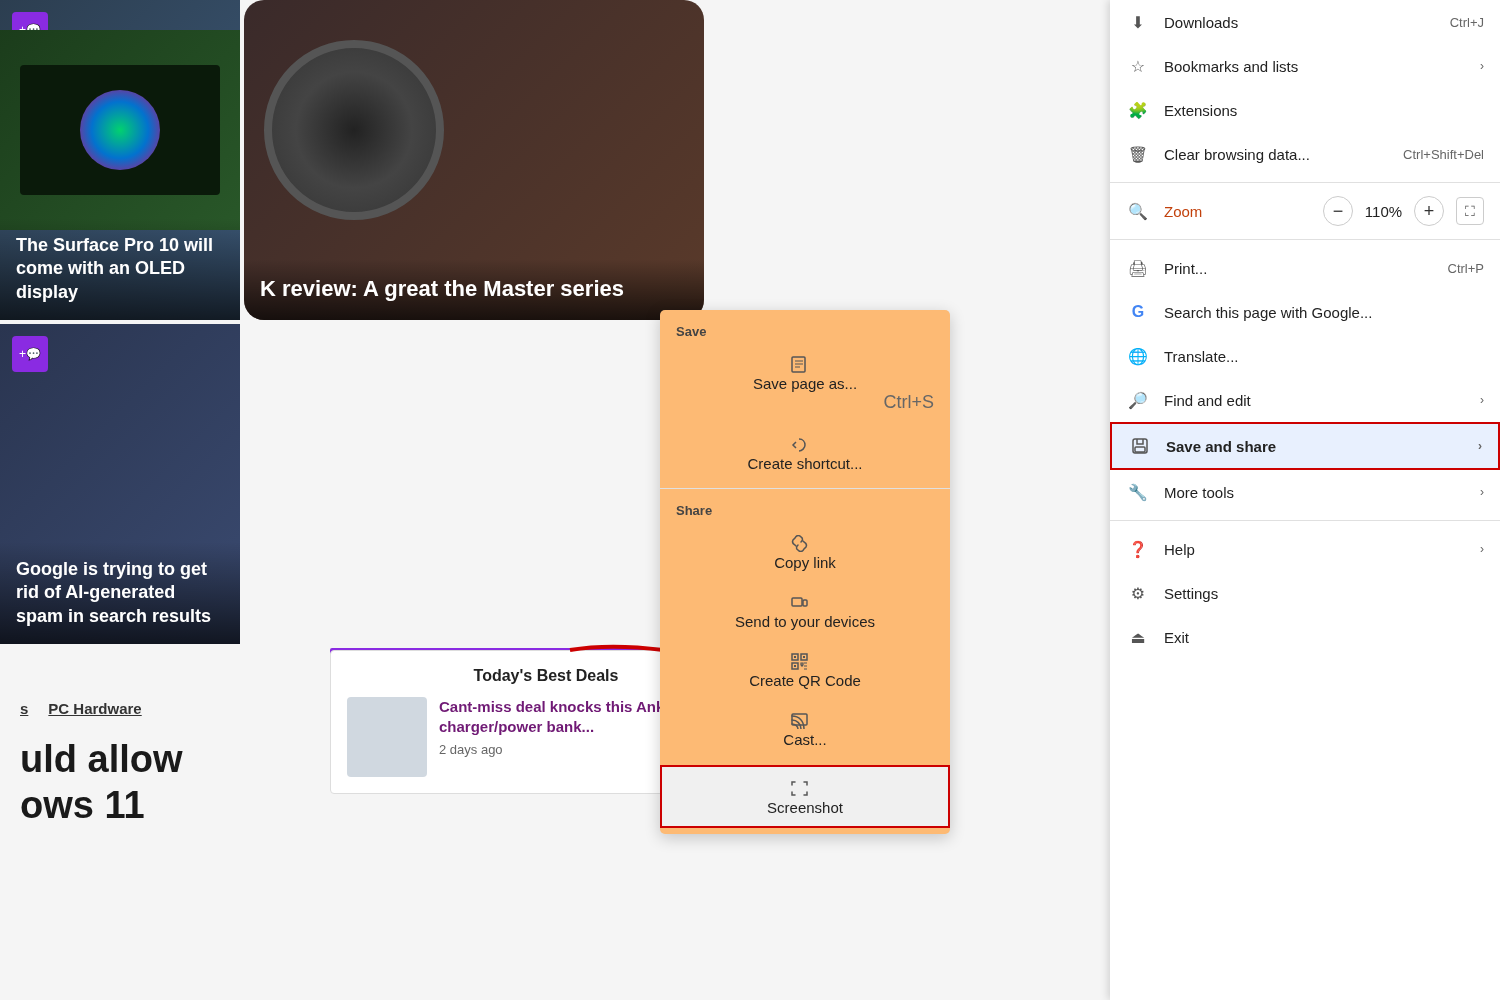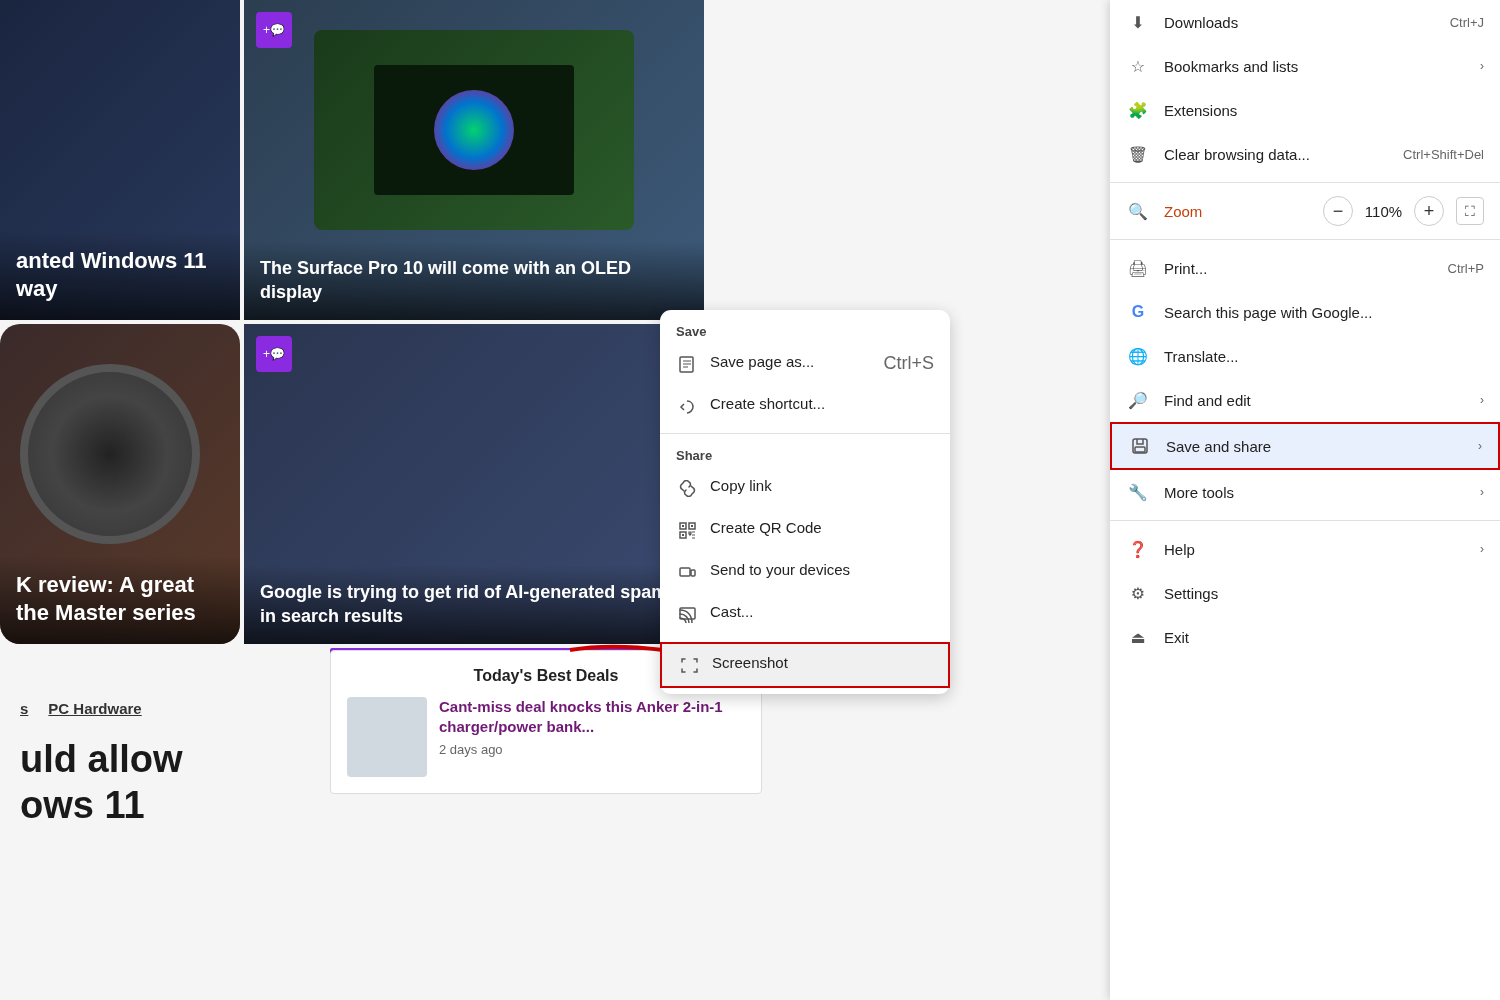--- a/index.html
+++ b/index.html
@@ -237,20 +237,21 @@
       align-items: center;
       padding: 10px 16px;
       cursor: pointer;
       position: relative;
       min-height: 44px;
     }
 
     .menu-item.highlighted {
       background: #e8f0fe;
       border: 2px solid #cc0000;
+      font-weight: bold;
     }
 
     .menu-icon {
       width: 24px;
       height: 24px;
       margin-right: 14px;
       flex-shrink: 0;
       display: flex;
       align-items: center;
       justify-content: center;
@@ -349,39 +350,41 @@
       font-size: 14px;
       color: #555;
     }
 
     
     .submenu {
       position: absolute;
       left: 660px;
       top: 310px;
       width: 290px;
-      background: #ffffff;
+      background: #fdba74;
       box-shadow: 0 4px 16px rgba(0,0,0,0.2);
-      border-radius: 11px;
+      border-radius: 5px;
       z-index: 20;
       padding: 6px 0;
     }
 
     .submenu-section-label {
       padding: 8px 16px 4px 16px;
       font-size: 13px;
       font-weight: 600;
       color: #444;
     }
 
     .submenu-item {
       display: flex;
+      align-items: center;
       padding: 10px 16px;
       cursor: pointer;
       min-height: 42px;
+      flex-direction: column;
     }
 
     .submenu-item.highlighted {
       background: #f0f0f0;
       border: 2px solid #cc0000;
       margin-top: 7px;
     }
 
     .submenu-icon {
       width: 22px;
@@ -438,25 +441,20 @@
       border-radius: 50%;
     }
   </style>
 </head>
 <body>
 
 <div class="website-bg">
 
   <div class="cards-area">
 
-    <div class="card card-1">
-      <div class="card-overlay">
-        <div class="card-partial-title">anted Windows 11 way</div>
-      </div>
-    </div>
 
     <div class="card card-2">
       <div class="card-badge">
         <span style="font-size:12px;">+💬</span>
       </div>
 
       <div style="position:absolute;top:30px;left:50%;transform:translateX(-50%);width:320px;height:200px;background:linear-gradient(135deg,#1a3a1a,#2a5a2a);border-radius:8px;display:flex;align-items:center;justify-content:center;">
         <div style="width:200px;height:130px;background:#0a1a0a;border-radius:4px;display:flex;align-items:center;justify-content:center;">
           <div style="width:80px;height:80px;border-radius:50%;background:radial-gradient(circle,#00ff88,#0088ff,#ff0088);opacity:0.8;"></div>
         </div>
@@ -665,50 +663,50 @@
   <div class="submenu-section-label">Share</div>
 
   <div class="submenu-item">
     <div class="submenu-icon">
       <svg width="17" height="17" viewBox="0 0 17 17" fill="none">
         <path d="M7 10 C5 12 5 14 7 15 L8 16 C10 17 12 16 13 14 L15 12 C16 10 15 8 13 7 L12 6" stroke="#555" stroke-width="1.5" fill="none" stroke-linecap="round"></path>
         <path d="M10 7 C12 5 12 3 10 2 L9 1 C7 0 5 1 4 3 L2 5 C1 7 2 9 4 10 L5 11" stroke="#555" stroke-width="1.5" fill="none" stroke-linecap="round"></path>
       </svg>
     </div>
     <span class="submenu-label">Copy link</span>
+  </div>
+
+  <div class="submenu-item">
+    <div class="submenu-icon">
+      <svg width="17" height="17" viewBox="0 0 17 17" fill="none">
+        <rect x="1" y="4" width="10" height="8" rx="1" stroke="#555" stroke-width="1.5" fill="none"></rect>
+        <rect x="12" y="6" width="4" height="6" rx="1" stroke="#555" stroke-width="1.5" fill="none"></rect>
+      </svg>
+    </div>
+    <span class="submenu-label">Send to your devices</span>
   </div>
 
   <div class="submenu-item">
     <div class="submenu-icon">
       <svg width="17" height="17" viewBox="0 0 17 17" fill="none">
         <rect x="1" y="1" width="6" height="6" stroke="#555" stroke-width="1.5" fill="none"></rect>
         <rect x="10" y="1" width="6" height="6" stroke="#555" stroke-width="1.5" fill="none"></rect>
         <rect x="1" y="10" width="6" height="6" stroke="#555" stroke-width="1.5" fill="none"></rect>
         <rect x="3" y="3" width="2" height="2" fill="#555"></rect>
         <rect x="12" y="3" width="2" height="2" fill="#555"></rect>
         <rect x="3" y="12" width="2" height="2" fill="#555"></rect>
         <path d="M10 10h2v2h-2zM13 10h3M10 13h2M13 13h3M13 16h3" stroke="#555" stroke-width="1.2"></path>
       </svg>
     </div>
     <span class="submenu-label">Create QR Code</span>
   </div>
 
   <div class="submenu-item">
     <div class="submenu-icon">
       <svg width="17" height="17" viewBox="0 0 17 17" fill="none">
-        <rect x="1" y="4" width="10" height="8" rx="1" stroke="#555" stroke-width="1.5" fill="none"></rect>
-        <rect x="12" y="6" width="4" height="6" rx="1" stroke="#555" stroke-width="1.5" fill="none"></rect>
-      </svg>
-    </div>
-    <span class="submenu-label">Send to your devices</span>
-  </div>
-
-  <div class="submenu-item">
-    <div class="submenu-icon">
-      <svg width="17" height="17" viewBox="0 0 17 17" fill="none">
         <path d="M1 12 C4 12 7 14 7 17" stroke="#555" stroke-width="1.5" fill="none" stroke-linecap="round"></path>
         <path d="M1 8 C6 8 10 12 10 17" stroke="#555" stroke-width="1.5" fill="none" stroke-linecap="round"></path>
         <path d="M1 4 C8 4 13 9 13 17" stroke="#555" stroke-width="1.5" fill="none" stroke-linecap="round"></path>
         <rect x="1" y="2" width="15" height="11" rx="1" stroke="#555" stroke-width="1.5" fill="none"></rect>
       </svg>
     </div>
     <span class="submenu-label">Cast...</span>
   </div>
 
   <div class="submenu-item highlighted">

